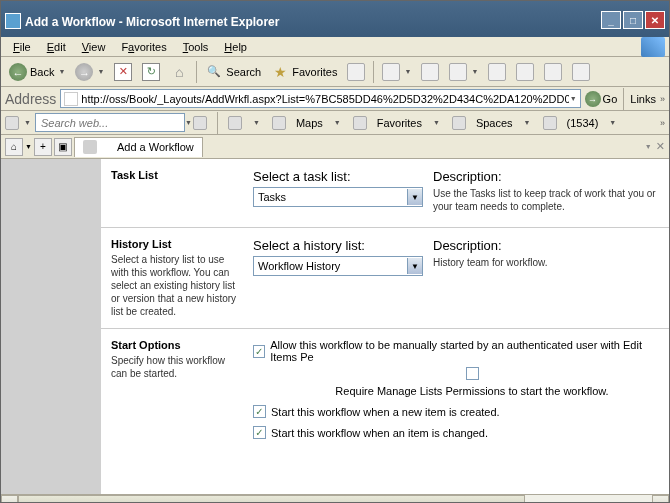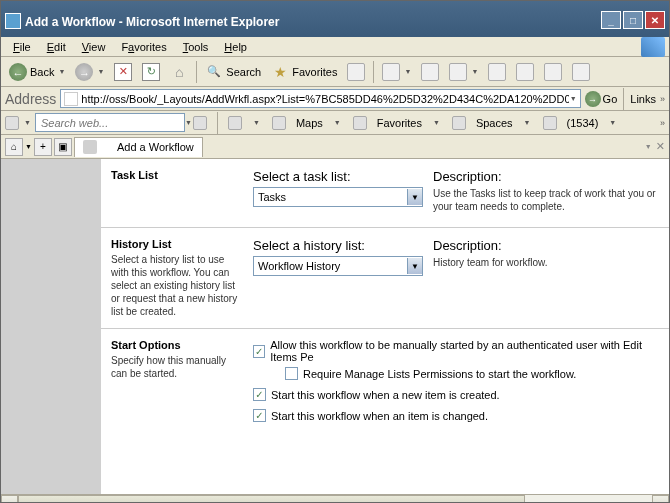--- a/index.html
+++ b/index.html
@@ -53,21 +53,21 @@
 .sec-desc { font-size: 10px; color: #333; line-height: 1.3; }
 .sec-right { flex: 1; }
 .field-row { display: flex; gap: 10px; margin-bottom: 4px; }
 .field-col { display: flex; flex-direction: column; }
 .field-label { font-size: 13px; margin-bottom: 3px; }
 .select { display: flex; align-items: center; height: 20px; border: 1px solid #7f9db9; background: #fff; width: 170px; padding: 0 4px; cursor: pointer; }
 .select-text { flex: 1; }
 .select-arrow { width: 15px; height: 16px; background: linear-gradient(#e0e8f0,#b0c0d8); border-left: 1px solid #7f9db9; display: flex; align-items: center; justify-content: center; font-size: 8px; margin-right: -4px; }
 .desc-text { font-size: 10px; color: #333; line-height: 1.3; }
 .cb-row { display: flex; align-items: center; gap: 5px; margin-bottom: 4px; font-size: 11px; }
-.cb-row.indent { margin-left: 32px; }
+.cb-row.indent { margin-left: 32px; flex-direction: column; }
 .cb-row.disabled { color: #aaa; }
 .cb { width: 13px; height: 13px; border: 1px solid #7f9db9; background: #fff; display: flex; align-items: center; justify-content: center; font-size: 10px; color: #4a8050; cursor: pointer; }
 .cb.disabled { border-color: #ccc; background: #f5f5f5; color: #ccc; }
 .hscroll { height: 17px; background: #ece9d8; border-top: 1px solid #aca899; display: flex; }
 .hscroll-btn { width: 17px; height: 17px; background: linear-gradient(#f0f0e8,#d8d8c8); border: 1px solid #aca899; display: flex; align-items: center; justify-content: center; font-size: 8px; cursor: pointer; }
 .hscroll-track { flex: 1; background: #f0f0e8; position: relative; }
 .hscroll-thumb { position: absolute; left: 0; top: 0; width: 80%; height: 100%; background: linear-gradient(#e8e8d8,#d0d0c0); border: 1px solid #aca899; }
 .statusbar { height: 20px; background: #ece9d8; border-top: 1px solid #aca899; display: flex; align-items: center; padding: 0 4px; gap: 6px; }
 .status-icon { width: 14px; height: 14px; background: #fff; border: 1px solid #aaa; border-radius: 2px; }
 .status-right { margin-left: auto; display: flex; align-items: center; gap: 4px; }
@@ -244,21 +244,21 @@
             <div class="field-label">Description:</div>
             <div class="desc-text">Use the Tasks list to keep track of work that you or your team needs to complete.</div>
           </div>
         </div>
       </div>
     </div>
 
     <div class="section">
       <div class="sec-left">
         <div class="sec-title">History List</div>
-        <div class="sec-desc">Select a history list to use with this workflow. You can select an existing history list or request that a new history list be created.</div>
+        <div class="sec-desc">Select a history list to use with this workflow. You can select an existing history list or version that a new history list be created.</div>
       </div>
       <div class="sec-right">
         <div class="field-row">
           <div class="field-col">
             <div class="field-label">Select a history list:</div>
             <div class="select">
               <span class="select-text">Workflow History</span>
               <div class="select-arrow">▼</div>
             </div>
           </div>
@@ -266,21 +266,21 @@
             <div class="field-label">Description:</div>
             <div class="desc-text">History team for workflow.</div>
           </div>
         </div>
       </div>
     </div>
 
     <div class="section">
       <div class="sec-left">
         <div class="sec-title">Start Options</div>
-        <div class="sec-desc">Specify how this manually can be started.</div>
+        <div class="sec-desc">Specify how this workflow can be started.</div>
       </div>
       <div class="sec-right">
         <div class="cb-row">
           <div class="cb">✓</div>
           <span>Allow this workflow to be manually started by an authenticated user with Edit Items Pe</span>
         </div>
         <div class="cb-row indent">
           <div class="cb"></div>
           <span>Require Manage Lists Permissions to start the workflow.</span>
         </div>

